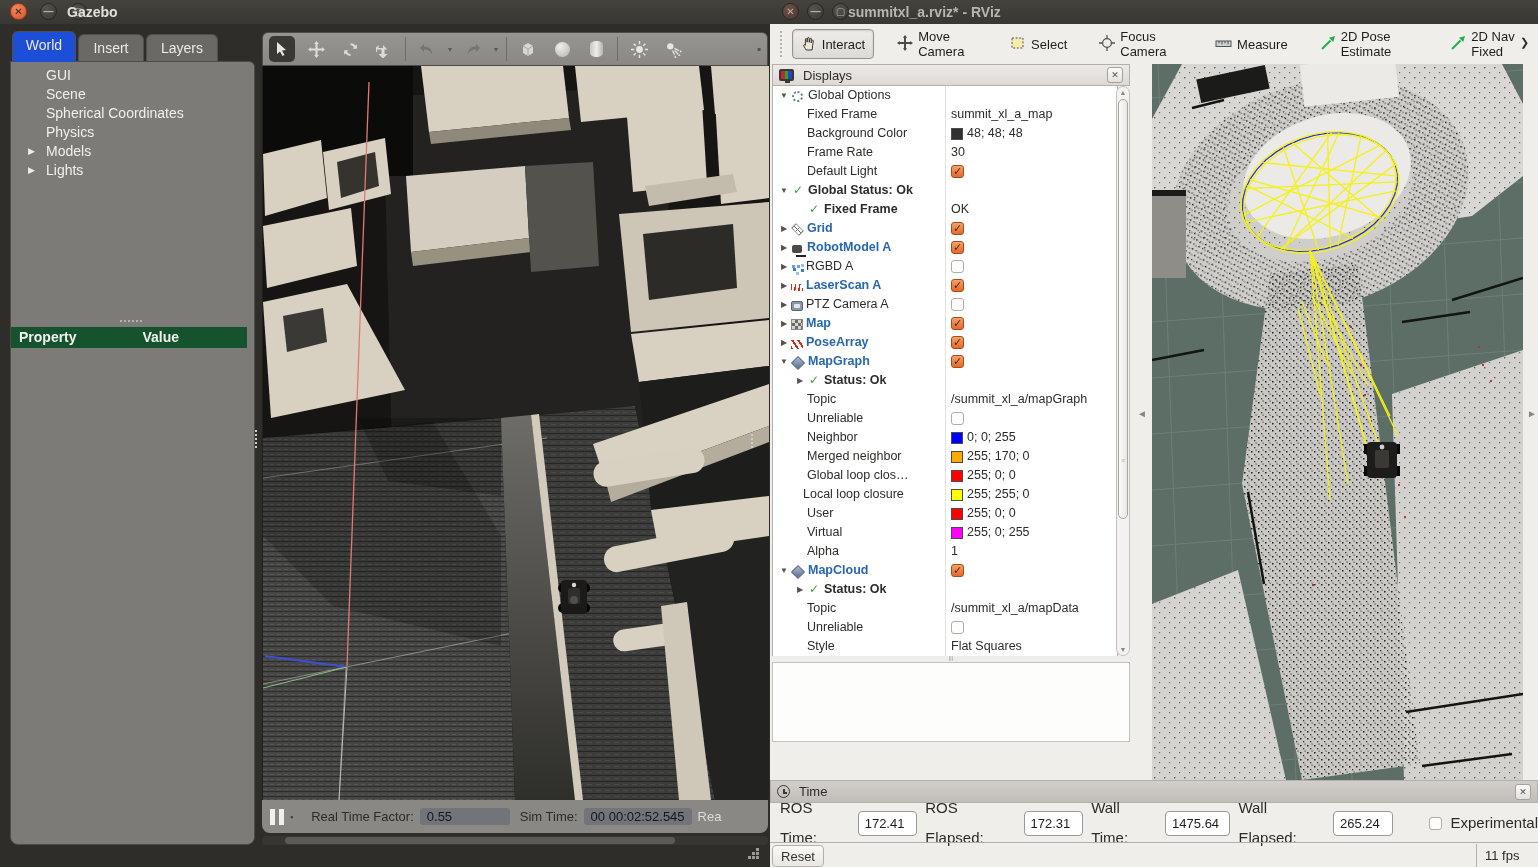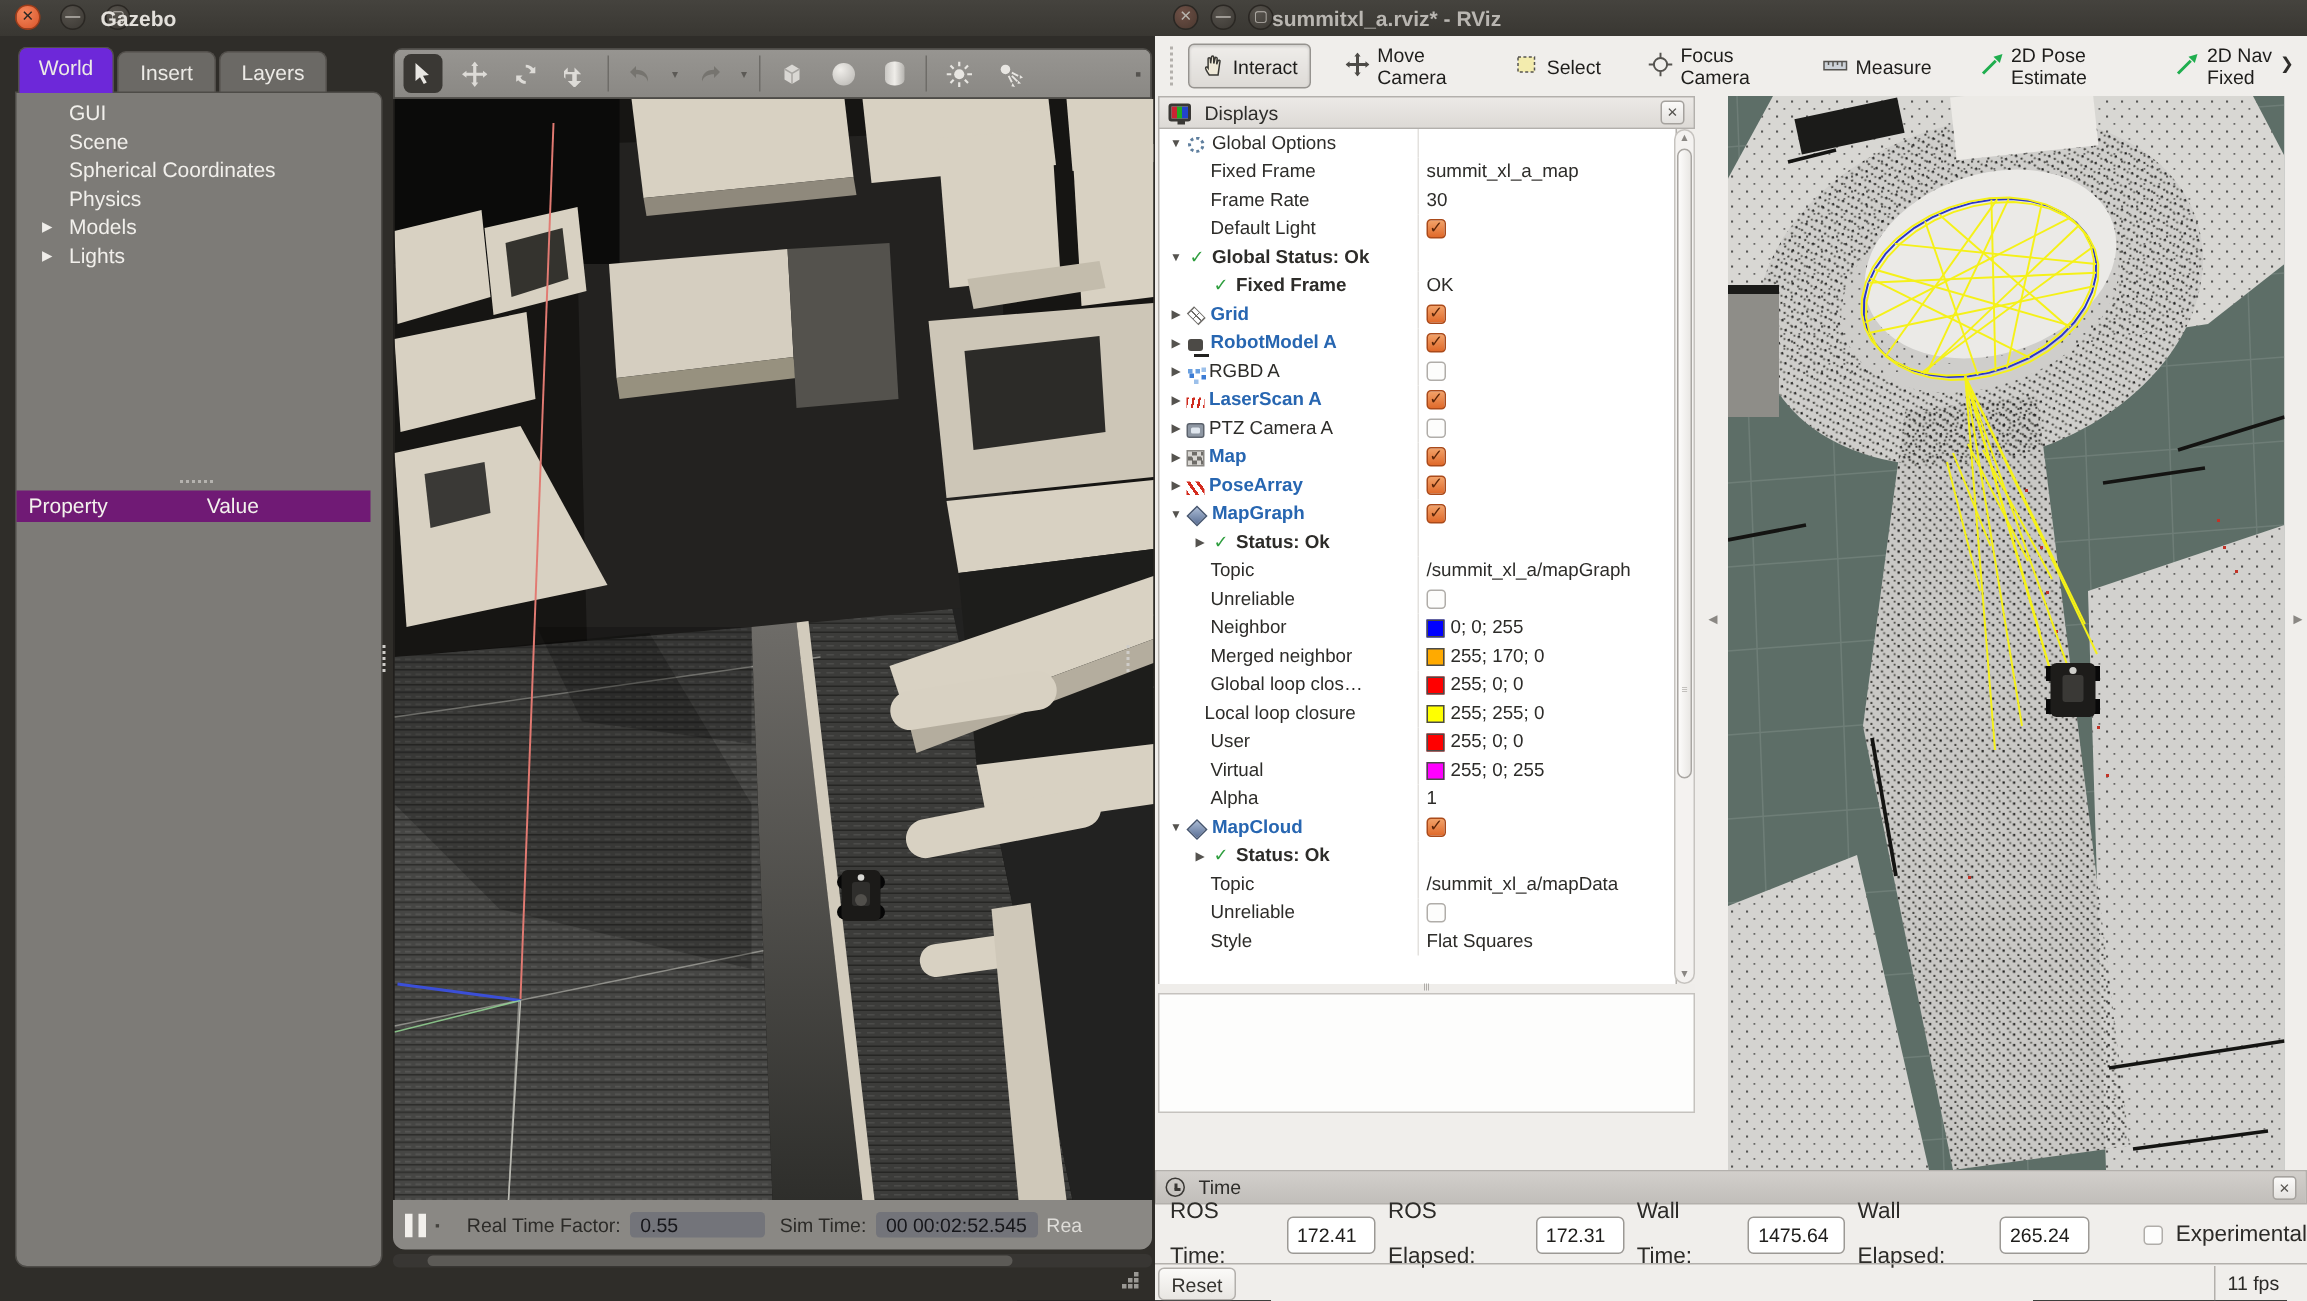--- a/index.html
+++ b/index.html
@@ -14,25 +14,25 @@
   .tb-btn{position:absolute;top:3px;width:17px;height:17px;border-radius:50%;
     font-size:10px;line-height:16px;text-align:center;color:#2a2622;}
   .tb-close{background:radial-gradient(circle at 35% 30%,#f4885c,#d8542a);border:1px solid #9c3c1a;}
   .tb-dim{background:radial-gradient(circle at 35% 30%,#57534d,#3b3833);border:1px solid #2a2723;color:#b8b4ae;}
   .tb-title{position:absolute;top:0;}
 
   
   .gz-tab{position:absolute;height:28px;background:#6b6965;border:1px solid #524f4b;
     border-bottom:none;border-radius:6px 6px 0 0;color:#eceae6;font-size:14px;
     text-align:center;line-height:27px;}
-  .gz-tab.active{background:#6d28d9;height:31px;top:31px !important;z-index:3;}
+  .gz-tab.active{background:#1d4ed8;height:31px;top:31px !important;z-index:3;}
   .gz-panel{background:#7d7b77;border:1px solid #4e4c48;border-radius:0 6px 8px 8px;}
   .gz-tree-item{height:19px;line-height:19px;color:#f1efeb;font-size:14px;padding-left:36px;position:relative;}
   .gz-tree-arrow{position:absolute;left:18px;top:0;font-size:9px;color:#efede9;}
-  .gz-prop-header{background:#701a75;color:#f3f1ed;font-weight:normal;font-size:14px;height:21px;line-height:21px;}
+  .gz-prop-header{background:#14532d;color:#f3f1ed;font-weight:bold;font-size:14px;height:21px;line-height:21px;}
   .spl-dots{width:22px;height:4px;border-top:2px dotted #b5b3af;}
 
   
   .gz-toolbar{background:linear-gradient(#979591,#8a8884);border:1px solid #4e4c48;
     border-radius:6px 6px 0 0;display:flex;align-items:center;padding:0 6px;gap:8px;}
   .gz-tool{width:26px;height:26px;display:flex;align-items:center;justify-content:center;border-radius:5px;}
   .gz-tool.active{background:#3a3834;}
   .gz-sep{width:1px;height:24px;background:#6e6c68;}
   .gz-dd{font-size:8px;color:#5c5a56;}
   .gz-status{background:#8a8884;border-radius:0 0 8px 8px;color:#2c2b28;font-size:13px;
@@ -406,20 +406,30 @@
               <span class="exp"></span>
               <span>Fixed Frame</span>
             </div>
             <div class="dval">
               <span>summit_xl_a_map</span>
             </div>
           </div>
           <div class="drow">
             <div class="dname" style="padding-left: 20px;">
               <span class="exp"></span>
+              <span>Background Color</span>
+            </div>
+            <div class="dval">
+              <span class="swatch" style="background: rgb(48, 48, 48);"></span>
+              <span>48; 48; 48</span>
+            </div>
+          </div>
+          <div class="drow">
+            <div class="dname" style="padding-left: 20px;">
+              <span class="exp"></span>
               <span>Frame Rate</span>
             </div>
             <div class="dval">
               <span>30</span>
             </div>
           </div>
           <div class="drow">
             <div class="dname" style="padding-left: 20px;">
               <span class="exp"></span>
               <span>Default Light</span>

